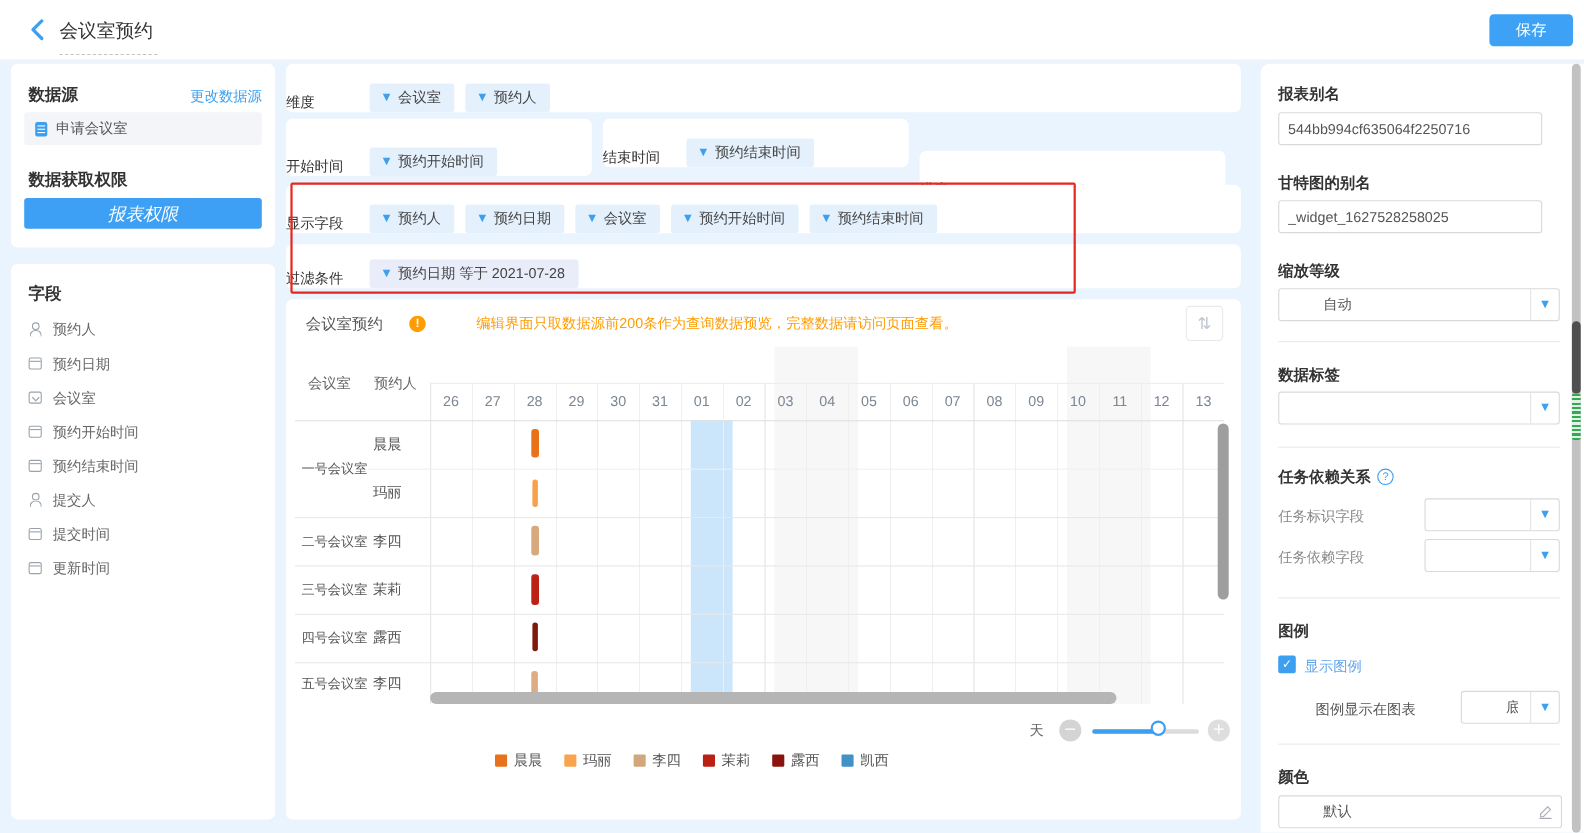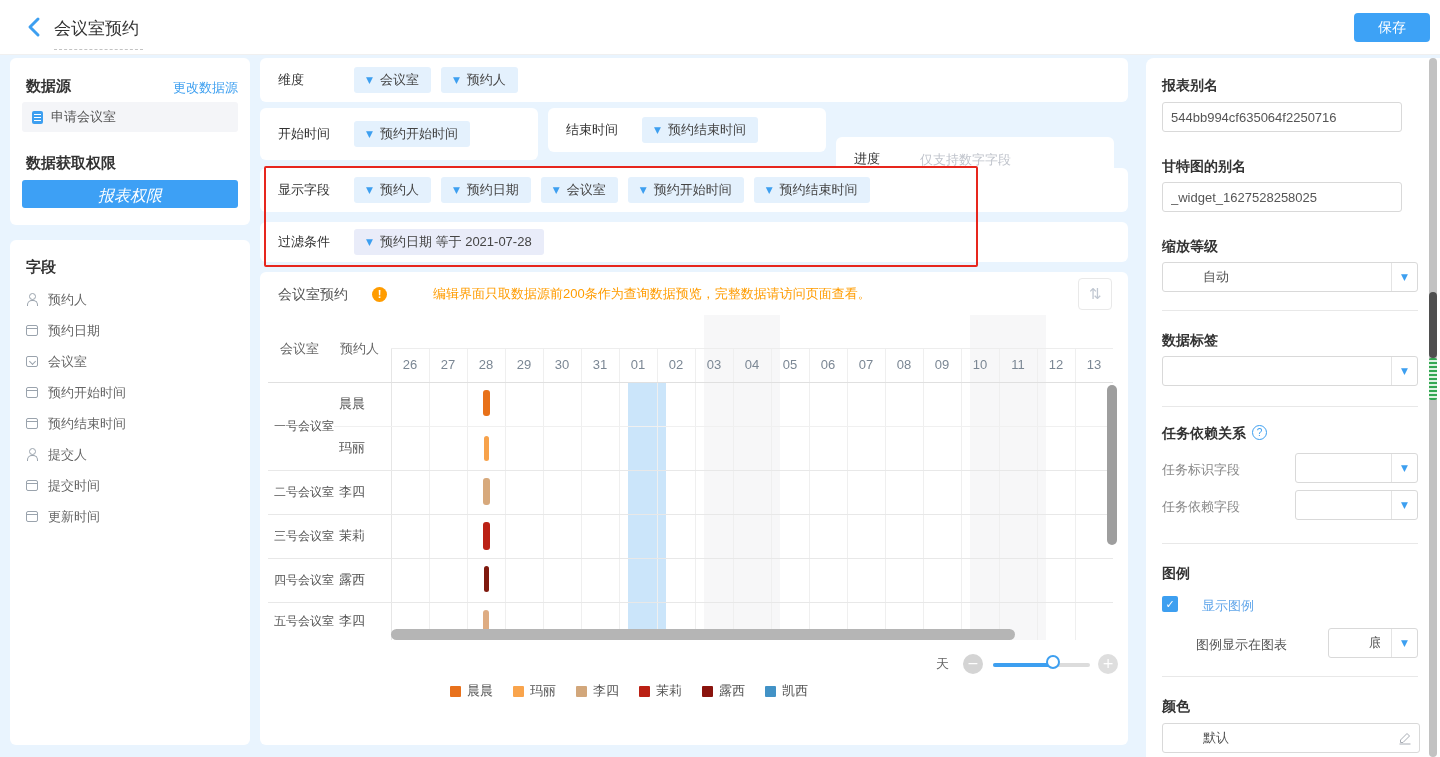--- a/index.html
+++ b/index.html
@@ -33,21 +33,21 @@
   .icon-person::after { content:""; position:absolute; bottom:0; left:1px; width:9px; height:5px; border:1px solid #9aa3ad; border-bottom:none; border-radius:5px 5px 0 0; }
   .icon-cal { width:12px; height:11px; border:1px solid #9aa3ad; border-radius:2px; }
   .icon-cal::before { content:""; position:absolute; top:2px; left:0; right:0; border-top:1px solid #9aa3ad; }
   .icon-sel { width:12px; height:11px; border:1px solid #9aa3ad; border-radius:2px; }
   .icon-sel::before { content:""; position:absolute; top:2px; left:3px; width:4px; height:4px; border-right:1px solid #9aa3ad; border-bottom:1px solid #9aa3ad; transform:rotate(45deg); }
   .icon-doc { width:11px; height:13px; background:#3d9ff0; border-radius:2px; flex:0 0 11px; position:relative; }
   .icon-doc::before { content:""; position:absolute; left:2px; top:3px; width:7px; height:1px; background:#fff; box-shadow:0 3px 0 #fff,0 6px 0 #fff; }
 
   
   .cfg-label { color:#333; flex:0 0 76px; font-size:13px; }
-  .cfg-row { display:flex; align-items:center; padding-left:18px; }
+  .cfg-row { display:flex; align-items:flex-end; }
   .tag { display:inline-flex; align-items:center; height:26px; background:#e4f1fd; border-radius:3px; padding:0 12px; color:#444; gap:7px; cursor:pointer; white-space:nowrap; }
   .tag.filter { background:#e9ecf9; }
   .tri { color:#3d9ff0; font-size:9px; font-family:"DejaVu Sans",sans-serif; }
   .ph-input { border:none; outline:none; font-size:13px; color:#555; width:170px; background:transparent; }
   .ph-input::placeholder { color:#c0c4cc; }
   .red-box { position:absolute; left:264px; top:166px; width:714px; height:101px; border:2px solid #e7261d; border-radius:2px; z-index:10; pointer-events:none; }
 
   
   .warn-ic { width:15px; height:15px; border-radius:50%; background:#ff9c00; color:#fff; font-size:11px; font-weight:bold; text-align:center; line-height:15px; flex:0 0 15px; }
   .warn-txt { color:#ff9c00;margin-left:40px; }
@@ -368,21 +368,21 @@
     <span class="val"></span>
     <span class="arrow-zone">
         <span class="tri">▼</span>
       </span>
   </div>
 
   <div class="divider" style="top:485px;"></div>
 
   <div class="rlabel" style="top:507px;">图例</div>
   <div class="checkbox" style="top:538px;"><span>✓</span></div>
-  <div class="sublabel" style="left:40px;top:539px;color:#61a6ea;margin-left:16px;">显示图例</div>
+  <div class="sublabel" style="left:40px;top:539px;color:#61a6ea;">显示图例</div>
 
   <div class="sublabel" style="left:50px;top:578px;color:#555;">图例显示在图表</div>
   <div class="rselect" style="left:182px;top:570px;width:90px;gap:11px;">
     <span class="val">底部</span>
     <span class="arrow-zone">
         <span class="tri">▼</span>
       </span>
   </div>
 
   <div class="divider" style="top:618px;"></div>

